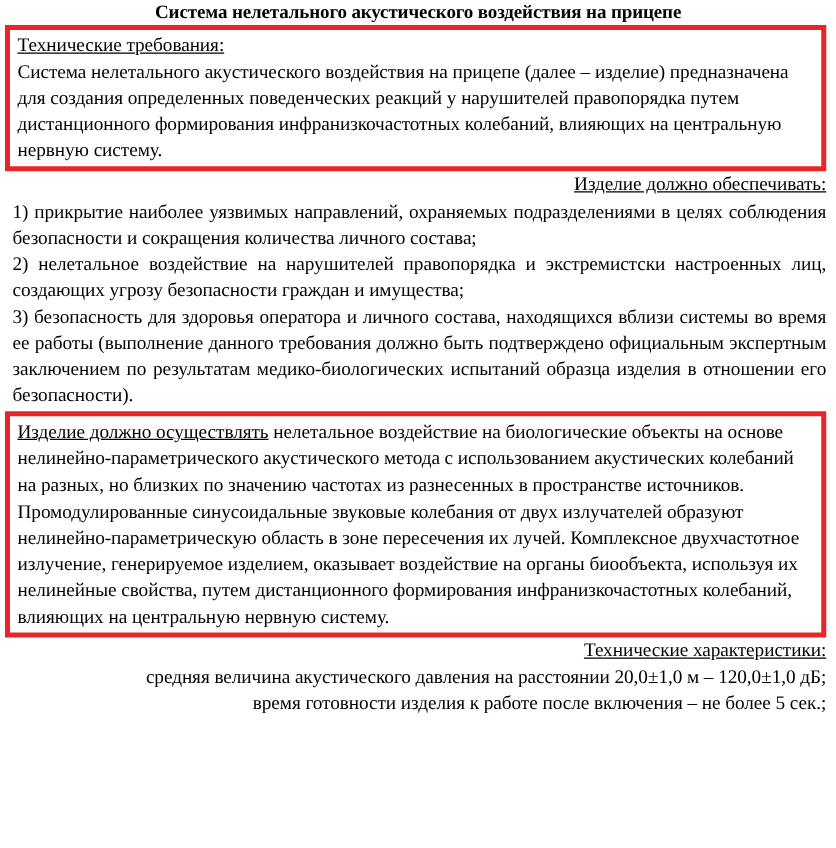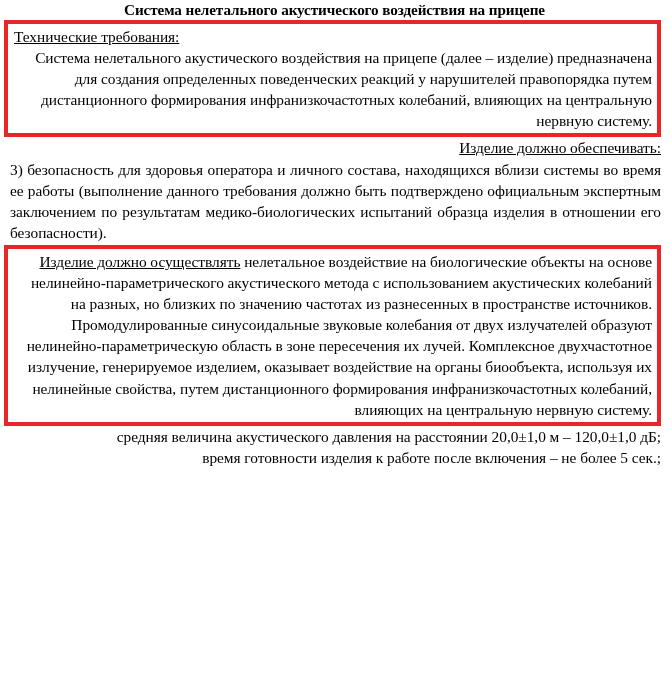--- a/index.html
+++ b/index.html
@@ -51,21 +51,21 @@
   .redbox {
     border: 4px solid #e8262a;
     box-sizing: border-box;
     margin: 0 8px 0 4px;
     padding: 2px 5px 2px 6px;
   }
   .redbox p.para {
     text-align: justify;
   }
   .redbox p.para:last-child {
-    text-align: right;
+    text-align: left;
   }
   .spacer-2 { height: 2px; }
 </style>
 </head>
 <body>
 
 <div class="page">
 
   <div class="doc-title">Система нелетального акустического воздействия на прицепе</div>
 
@@ -73,28 +73,33 @@
     <p class="para nojust">
       <span class="u">Технические требования:</span>
     </p>
     <p class="para">Система нелетального акустического воздействия на прицепе (далее – изделие) предназначена для создания определенных поведенческих реакций у нарушителей правопорядка путем дистанционного формирования инфранизкочастотных колебаний, влияющих на центральную нервную систему.</p>
   </div>
 
   <div class="block">
     <p class="para nojust">
       <span class="u">Изделие должно обеспечивать:</span>
     </p>
+    <p class="para">1) прикрытие наиболее уязвимых направлений, охраняемых подразделениями в целях соблюдения безопасности и сокращения количества личного состава;</p>
+    <p class="para">2) нелетальное воздействие на нарушителей правопорядка и экстремистски настроенных лиц, создающих угрозу безопасности граждан и имущества;</p>
     <p class="para">3) безопасность для здоровья оператора и личного состава, находящихся вблизи системы во время ее работы (выполнение данного требования должно быть подтверждено официальным экспертным заключением по результатам медико-биологических испытаний образца изделия в отношении его безопасности).</p>
   </div>
 
   <div class="spacer-2"></div>
 
   <div class="redbox" style="border-color: rgb(232, 38, 42);">
     <p class="para"><span class="u">Изделие должно осуществлять</span><span> нелетальное воздействие на биологические объекты на основе нелинейно-параметрического акустического метода с использованием акустических колебаний на разных, но близких по значению частотах из разнесенных в пространстве источников. Промодулированные синусоидальные звуковые колебания от двух излучателей образуют нелинейно-параметрическую область в зоне пересечения их лучей. Комплексное двухчастотное излучение, генерируемое изделием, оказывает воздействие на органы биообъекта, используя их нелинейные свойства, путем дистанционного формирования инфранизкочастотных колебаний, влияющих на центральную нервную систему.</span></p>
   </div>
 
   <div class="block">
+    <p class="para nojust">
+      <span class="u">Технические характеристики:</span>
+    </p>
     <p class="para nojust">средняя величина акустического давления на расстоянии 20,0±1,0 м – 120,0±1,0 дБ;</p>
     <p class="para nojust">время готовности изделия к работе после включения – не более 5 сек.;</p>
 
   </div>
 
 </div>
 
 </body></html>

